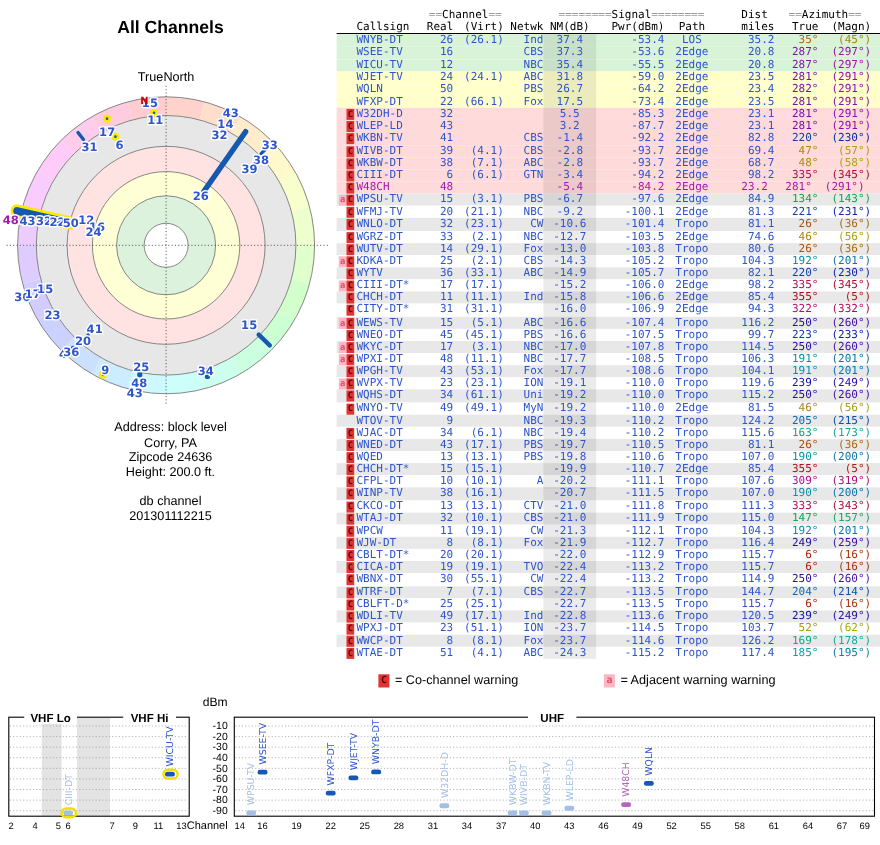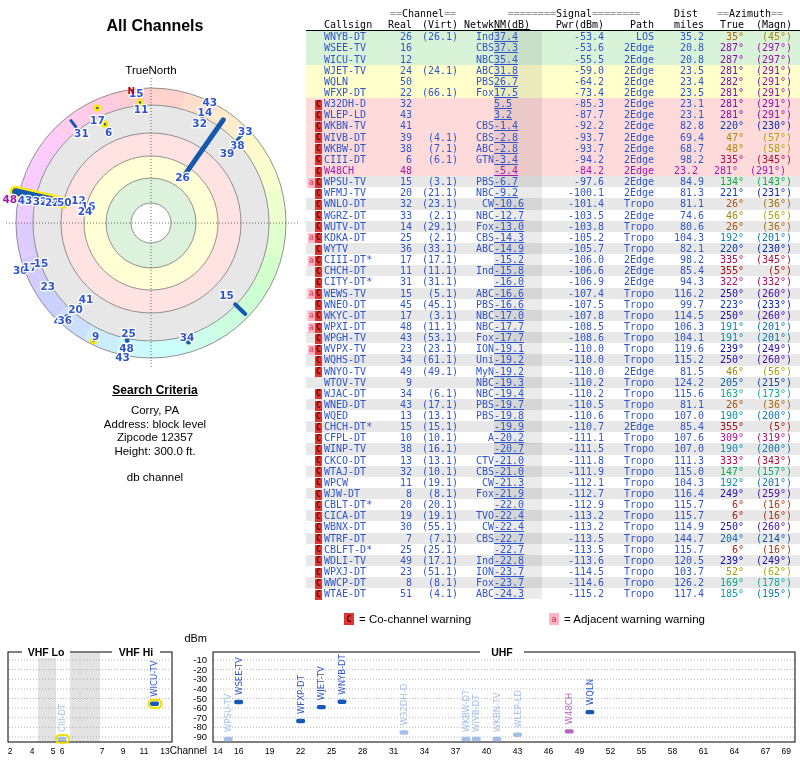--- a/index.html
+++ b/index.html
@@ -19,23 +19,23 @@
   #tbl{position:absolute;left:306px;top:8px;width:494px;font:10px/11.15px "DejaVu Sans Mono",monospace;
        color:#2e55cc;}
   .trow{display:flex;height:11.15px;white-space:pre;align-items:center;}
   .thead{color:#000;}
   .thead2{border-bottom:1px solid #000;}
   .c-mk{width:16px;text-align:right;}
   .c-cs{width:64px;text-align:left;padding-left:2px;}
   .c-re{width:24px;text-align:right;}
   .c-vi{width:46px;text-align:right;}
   .c-nw{width:36px;text-align:right;}
-  .c-nm{width:48px;text-align:left;text-decoration:underline;}
+  .c-nm{width:48px;text-align:center;}
   .c-pw{width:62px;text-align:right;}
-  .c-pa{width:50px;text-align:right;}
+  .c-pa{width:50px;text-align:center;}
   .c-di{width:44px;text-align:right;}
   .c-tr{width:40px;text-align:right;}
   .c-mg{width:48px;text-align:right;}
   .band-nm{background:rgba(60,60,60,0.10);}
   .geq{color:#999;}
   .bg-g{background:#d9f3d9;} .bg-y{background:#ffffcc;} .bg-p{background:#ffdada;}
   .bg-e{background:#e8e8e8;} .bg-w{background:#ffffff;}
   .row-purple, .row-purple .c-cs{color:#a11bad;}
   .mC{display:inline-block;width:7px;height:10px;background:#e23333;color:#5d0000;
       font:bold 8px/10px "DejaVu Sans Mono",monospace;text-align:center;}
@@ -146,29 +146,29 @@
       <text x="128.4714234108568" y="277.2314916221537" text-anchor="middle" font-family="DejaVu Sans,sans-serif" font-size="10.5" font-weight="bold" fill="#2e55cc" stroke="#fff" stroke-width="2.5" paint-order="stroke">25</text>
       <text x="126.57644859180228" y="292.14827948130096" text-anchor="middle" font-family="DejaVu Sans,sans-serif" font-size="10.5" font-weight="bold" fill="#2e55cc" stroke="#fff" stroke-width="2.5" paint-order="stroke">48</text>
       <text x="122.51609835796701" y="300.50622130053137" text-anchor="middle" font-family="DejaVu Sans,sans-serif" font-size="10.5" font-weight="bold" fill="#2e55cc" stroke="#fff" stroke-width="2.5" paint-order="stroke">43</text>
       <text x="187.0846959405128" y="280.9460340897872" text-anchor="middle" font-family="DejaVu Sans,sans-serif" font-size="10.5" font-weight="bold" fill="#2e55cc" stroke="#fff" stroke-width="2.5" paint-order="stroke">34</text>
       <text x="226.5306790355584" y="239.43912889819467" text-anchor="middle" font-family="DejaVu Sans,sans-serif" font-size="10.5" font-weight="bold" fill="#2e55cc" stroke="#fff" stroke-width="2.5" paint-order="stroke">15</text>
       <text x="131.3413483197617" y="34.46089017286508" text-anchor="middle" font-family="DejaVu Sans,sans-serif" font-size="9" font-weight="bold" fill="#cc0000">N</text>
       <text x="151" y="14" text-anchor="middle" font-family="Liberation Sans,sans-serif" font-size="11.5" fill="#000">TrueNorth</text>
     </svg>
 
   <div class="search">
-    <div class="sc-head">Search Criteria</div>
     <div id="sc-lines">
+        <div class="sc-line">Address: block level</div>
         <div class="sc-line">Corry, PA</div>
-        <div class="sc-line">Address: block level</div>
-        <div class="sc-line">Zipcode 12357</div>
-        <div class="sc-line">Height: 300.0 ft.</div>
+        <div class="sc-line">Zipcode 24636</div>
+        <div class="sc-line">Height: 200.0 ft.</div>
       </div>
     <div class="db-block" id="db-lines">
         <div class="sc-line">db channel</div>
+        <div class="sc-line">201301112215</div>
       </div>
   </div>
 
 
   <div id="tbl">
       <div class="trow thead"><span class="c-mk"></span><span class="c-cs"></span><span style="width:70px;text-align:center"><span class="geq">==</span>Channel<span class="geq">==</span></span><span class="c-nw"></span><span style="width:160px;text-align:center"><span class="geq">========</span>Signal<span class="geq">========</span></span><span class="c-di" style="padding-right:8px">Dist</span><span style="width:88px;text-align:center"><span class="geq">==</span>Azimuth<span class="geq">==</span></span></div>
       <div class="trow thead thead2"><span class="c-mk"></span><span class="c-cs">Callsign</span><span class="c-re">Real</span><span class="c-vi">(Virt)</span><span class="c-nw">Netwk</span><span class="c-nm">NM(dB)</span><span class="c-pw">Pwr(dBm)</span><span class="c-pa" style="padding-right:6px">Path</span><span class="c-di">miles</span><span class="c-tr">True</span><span class="c-mg">(Magn)</span></div>
       <div class="trow bg-g"><span class="c-mk"></span><span class="c-cs">WNYB-DT</span><span class="c-re">26</span><span class="c-vi">(26.1)</span><span class="c-nw">Ind</span><span class="c-nm band-nm">37.4</span><span class="c-pw">-53.4</span><span class="c-pa" style="padding-right:6px">LOS</span><span class="c-di">35.2</span><span class="c-tr" style="color:hsl(35,85%,36%)">35°</span><span class="c-mg" style="color:hsl(45,85%,36%)">(45°)</span></div>
       <div class="trow bg-g"><span class="c-mk"></span><span class="c-cs">WSEE-TV</span><span class="c-re">16</span><span class="c-vi"></span><span class="c-nw">CBS</span><span class="c-nm band-nm">37.3</span><span class="c-pw">-53.6</span><span class="c-pa" style="padding-right:6px">2Edge</span><span class="c-di">20.8</span><span class="c-tr" style="color:hsl(287,85%,36%)">287°</span><span class="c-mg" style="color:hsl(297,85%,36%)">(297°)</span></div>
       <div class="trow bg-g"><span class="c-mk"></span><span class="c-cs">WICU-TV</span><span class="c-re">12</span><span class="c-vi"></span><span class="c-nw">NBC</span><span class="c-nm band-nm">35.4</span><span class="c-pw">-55.5</span><span class="c-pa" style="padding-right:6px">2Edge</span><span class="c-di">20.8</span><span class="c-tr" style="color:hsl(287,85%,36%)">287°</span><span class="c-mg" style="color:hsl(297,85%,36%)">(297°)</span></div>

